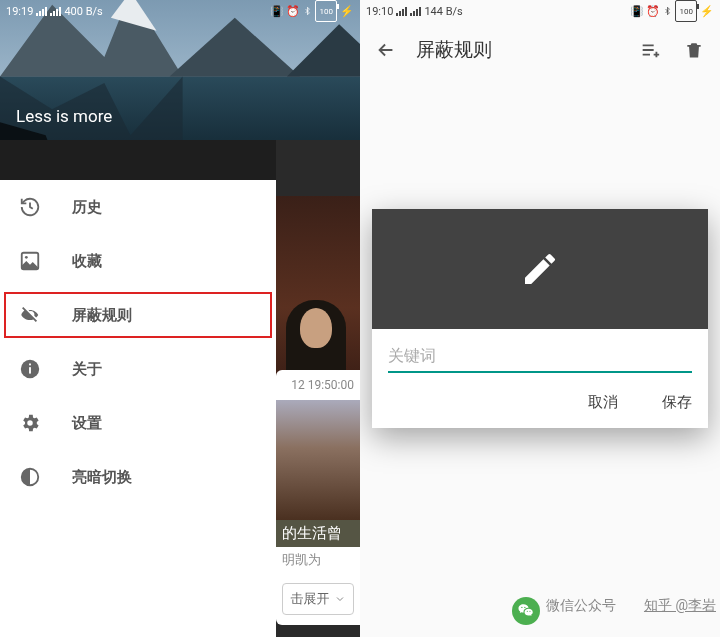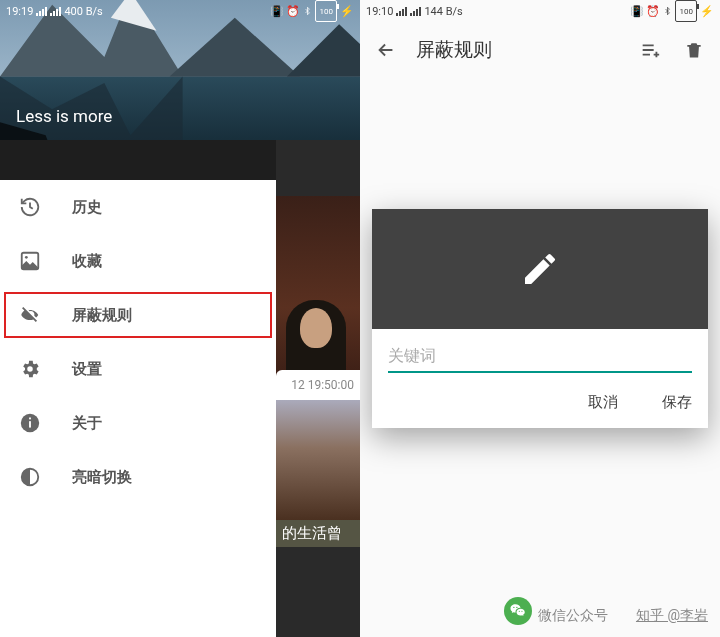--- a/index.html
+++ b/index.html
@@ -141,22 +141,22 @@
   }
   .dialog-input::placeholder { color:#aaa; }
   .dialog-actions {
     display:flex; justify-content:flex-end; gap:24px;
     padding:14px 16px 16px;
   }
   .dialog-actions .act {
     font-size:15px; color:#404040; font-weight:500; cursor:pointer;margin-left:20px;
   }
   .watermark {
-    position:absolute; right:12px; bottom:12px;
-    display:flex; align-items:flex-end; gap:6px;
+    position:absolute; right:4px; bottom:12px;
+    display:flex; align-items:flex-start; gap:6px;
     color:#888; font-size:14px;
   }
   .wm-avatar {
     width:28px; height:28px; border-radius:50%;
     background:#4caf50; display:flex; align-items:center; justify-content:center;
     color:#fff; font-size:14px;
   }
   svg { display:block; }
 </style>
 </head>
@@ -175,20 +175,29 @@
     <div class="cb-img1">
       <div class="person">
           <div class="face"></div>
         </div>
       <span class="cb-counter">1/6</span>
     </div>
     <div class="cb-card">
       <div class="cb-time">12 19:50:00</div>
       <div class="cb-img2"></div>
       <div class="cb-text1">的生活曾</div>
+      <div style="font-size:13px;color:#888;padding:4px 6px;">明凯为</div>
+      <div class="cb-btn">
+        <span>击展开</span>
+        <span>
+          <svg width="12" height="12" viewBox="0 0 24 24" fill="none" stroke="#888" stroke-width="2">
+              <path d="M6 9l6 6 6-6"></path>
+            </svg>
+        </span>
+      </div>
     </div>
   </div>
 
   <div class="drawer-header">
     <svg class="mountain-svg" viewBox="0 0 276 180" preserveAspectRatio="xMidYMid slice">
       <defs>
         <linearGradient id="sky" x1="0" y1="0" x2="0" y2="1">
           <stop offset="0%" stop-color="#6a8aa4"></stop>
             <stop offset="100%" stop-color="#9ab4c8"></stop>
         </linearGradient>
@@ -265,34 +274,34 @@
       <span class="icon">
         <svg width="22" height="22" viewBox="0 0 24 24" fill="currentColor">
             <path d="M12 6.5c4 0 7.5 2.5 9 5.5-.5 1-1.3 2-2.3 2.8l-2-2a4 4 0 0 0-5-5l-1.6-1.6C10.8 6.6 11.4 6.5 12 6.5zM3.3 4.7l2.5 2.5C4.2 8.4 3 10 2.5 12c1.5 3 5 5.5 9.5 5.5 1.3 0 2.5-.2 3.6-.6l2.7 2.7 1.4-1.4L4.7 3.3 3.3 4.7z"></path>
           </svg>
       </span>
       <span>屏蔽规则</span>
     </div>
     <div class="drawer-item">
       <span class="icon">
         <svg width="22" height="22" viewBox="0 0 24 24" fill="currentColor">
-            <path d="M19.4 13a7.5 7.5 0 0 0 0-2l2-1.6-2-3.4-2.4.9a7.5 7.5 0 0 0-1.7-1L15 3h-4l-.3 2.9a7.5 7.5 0 0 0-1.7 1l-2.4-.9-2 3.4L6.6 11a7.5 7.5 0 0 0 0 2l-2 1.6 2 3.4 2.4-.9c.5.4 1.1.7 1.7 1L11 21h4l.3-2.9c.6-.3 1.2-.6 1.7-1l2.4.9 2-3.4L19.4 13zM12 15a3 3 0 1 1 0-6 3 3 0 0 1 0 6z"></path>
-          </svg>
-      </span>
-      <span>设置</span>
-    </div>
-    <div class="drawer-item">
-      <span class="icon">
-        <svg width="22" height="22" viewBox="0 0 24 24" fill="currentColor">
             <circle cx="12" cy="12" r="10"></circle>
             <rect x="11" y="10" width="2" height="7" fill="#fff"></rect>
             <rect x="11" y="6" width="2" height="2" fill="#fff"></rect>
           </svg>
       </span>
       <span>关于</span>
+    </div>
+    <div class="drawer-item">
+      <span class="icon">
+        <svg width="22" height="22" viewBox="0 0 24 24" fill="currentColor">
+            <path d="M19.4 13a7.5 7.5 0 0 0 0-2l2-1.6-2-3.4-2.4.9a7.5 7.5 0 0 0-1.7-1L15 3h-4l-.3 2.9a7.5 7.5 0 0 0-1.7 1l-2.4-.9-2 3.4L6.6 11a7.5 7.5 0 0 0 0 2l-2 1.6 2 3.4 2.4-.9c.5.4 1.1.7 1.7 1L11 21h4l.3-2.9c.6-.3 1.2-.6 1.7-1l2.4.9 2-3.4L19.4 13zM12 15a3 3 0 1 1 0-6 3 3 0 0 1 0 6z"></path>
+          </svg>
+      </span>
+      <span>设置</span>
     </div>
     <div class="drawer-item">
       <span class="icon">
         <svg width="22" height="22" viewBox="0 0 24 24" fill="currentColor">
             <circle cx="12" cy="12" r="9" fill="none" stroke="currentColor" stroke-width="2"></circle>
             <path d="M12 3a9 9 0 0 0 0 18z"></path>
           </svg>
       </span>
       <span>亮暗切换</span>
     </div>

